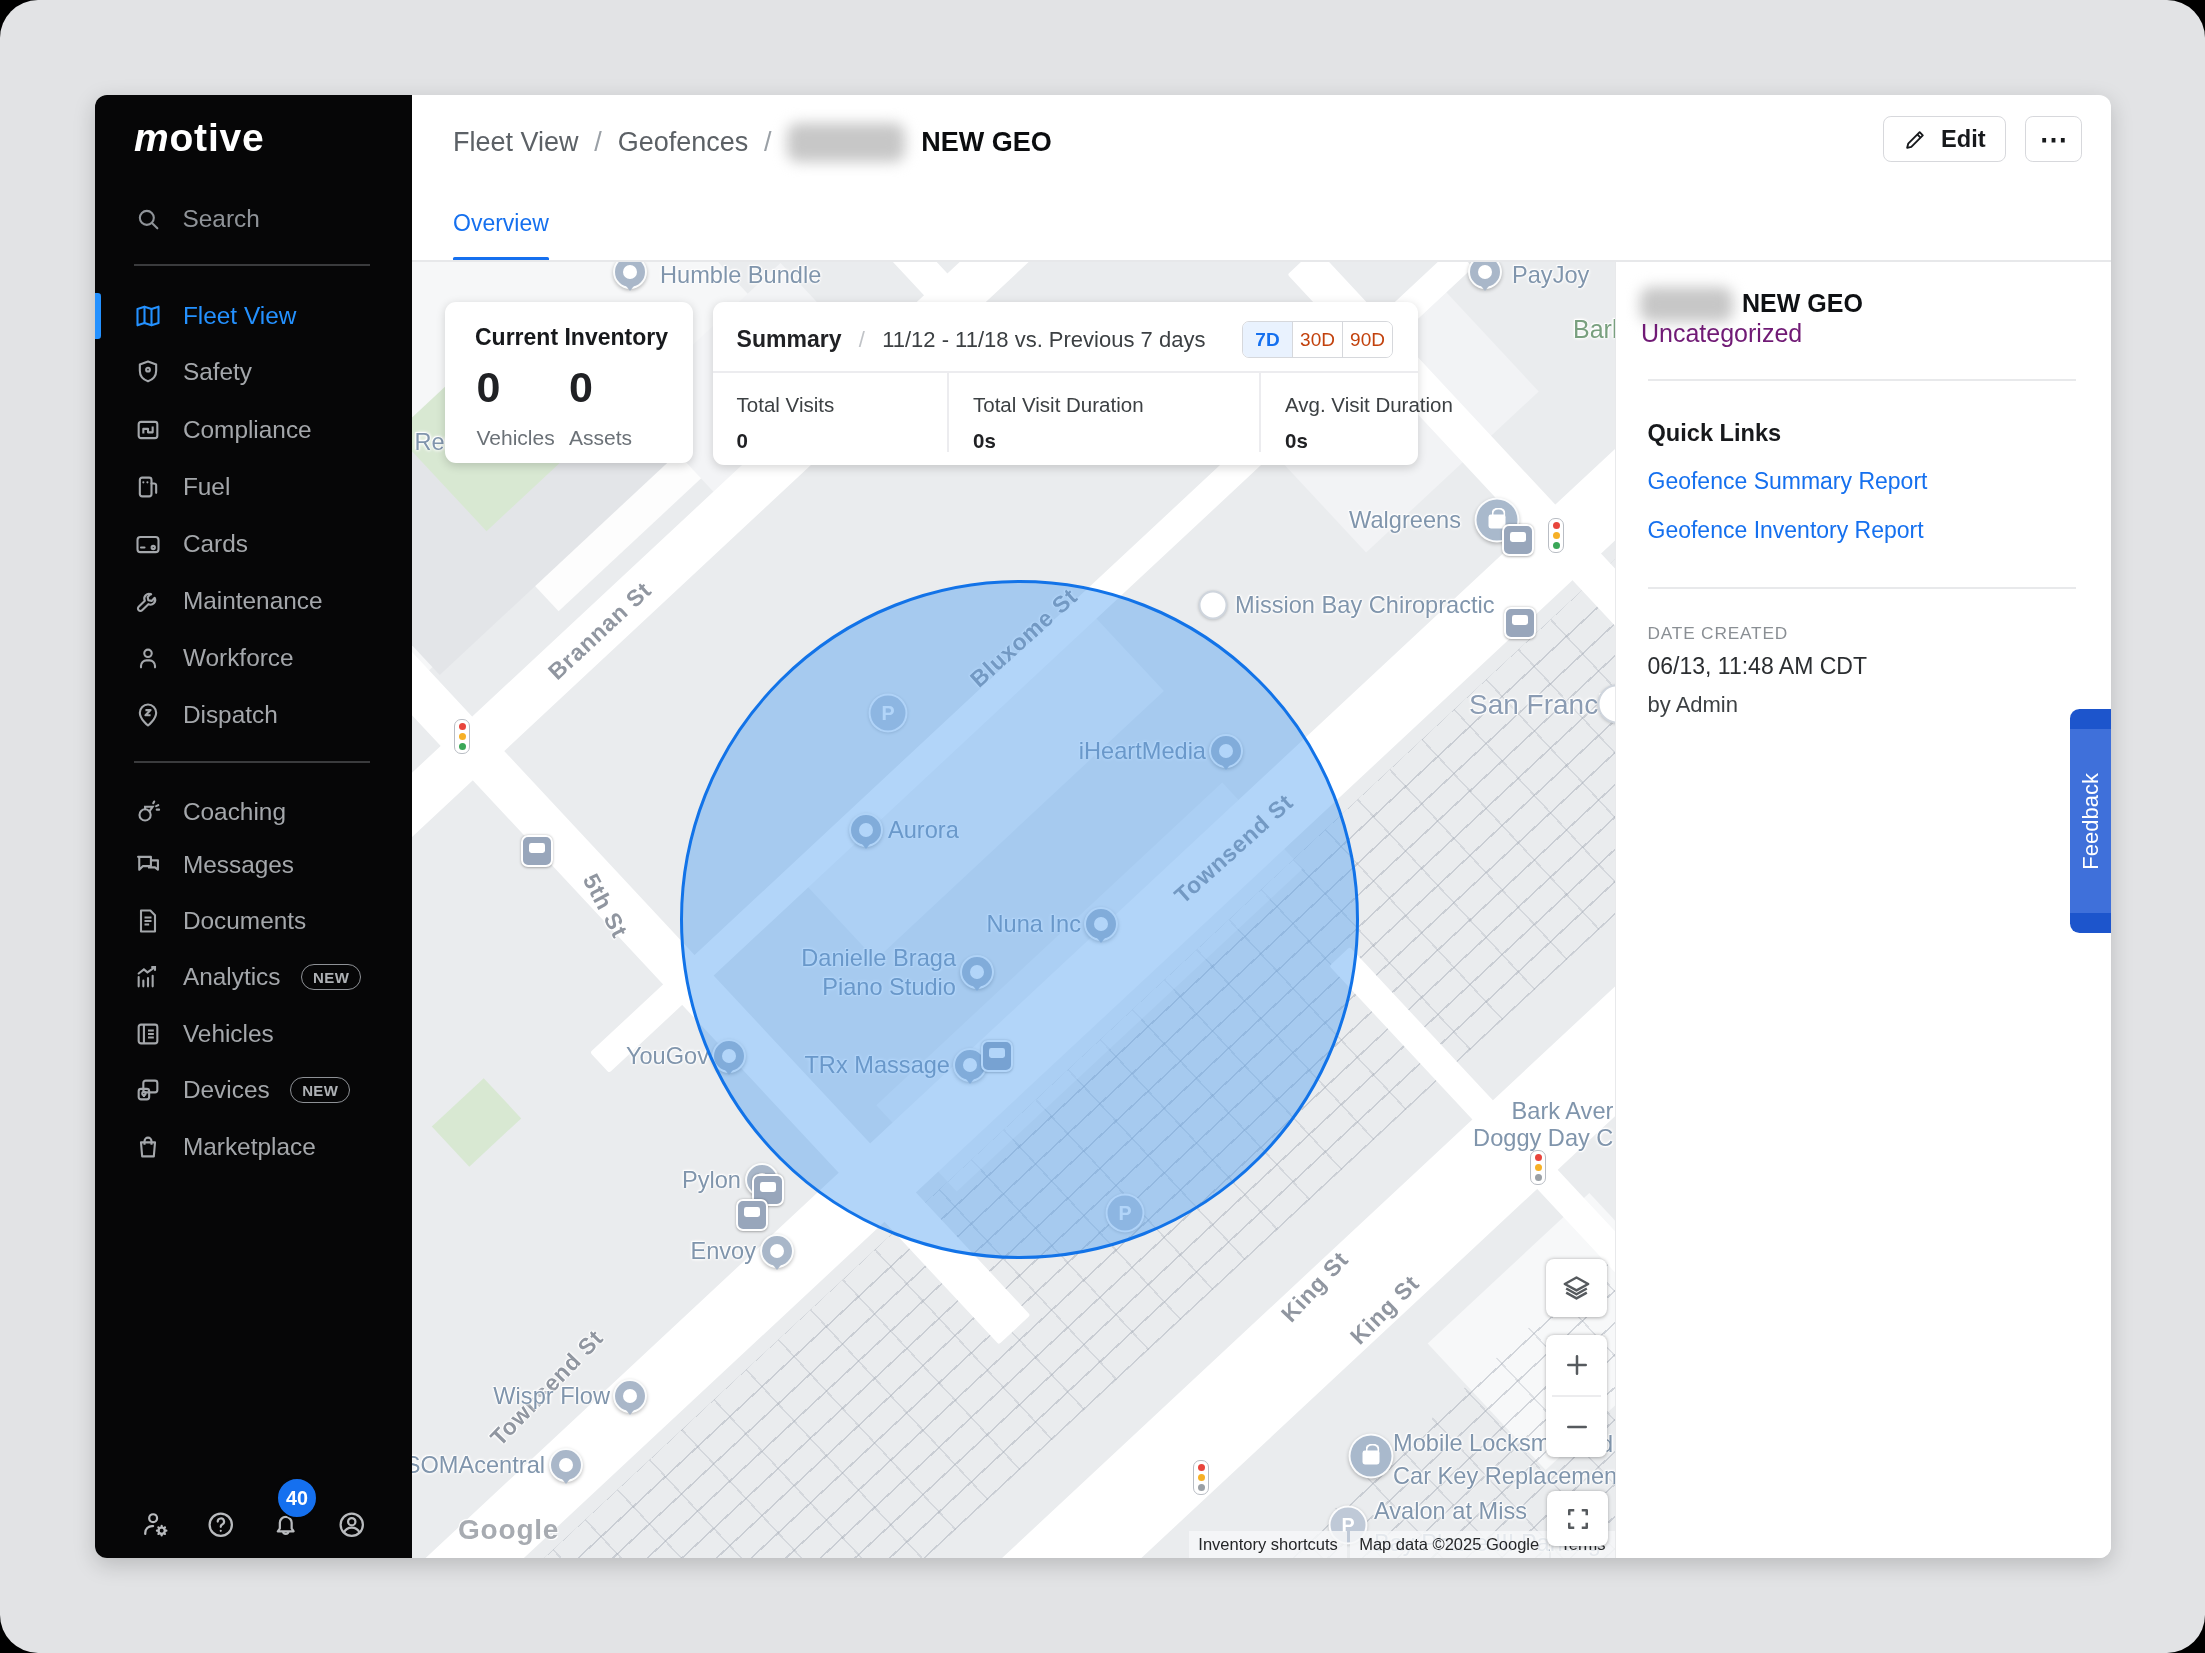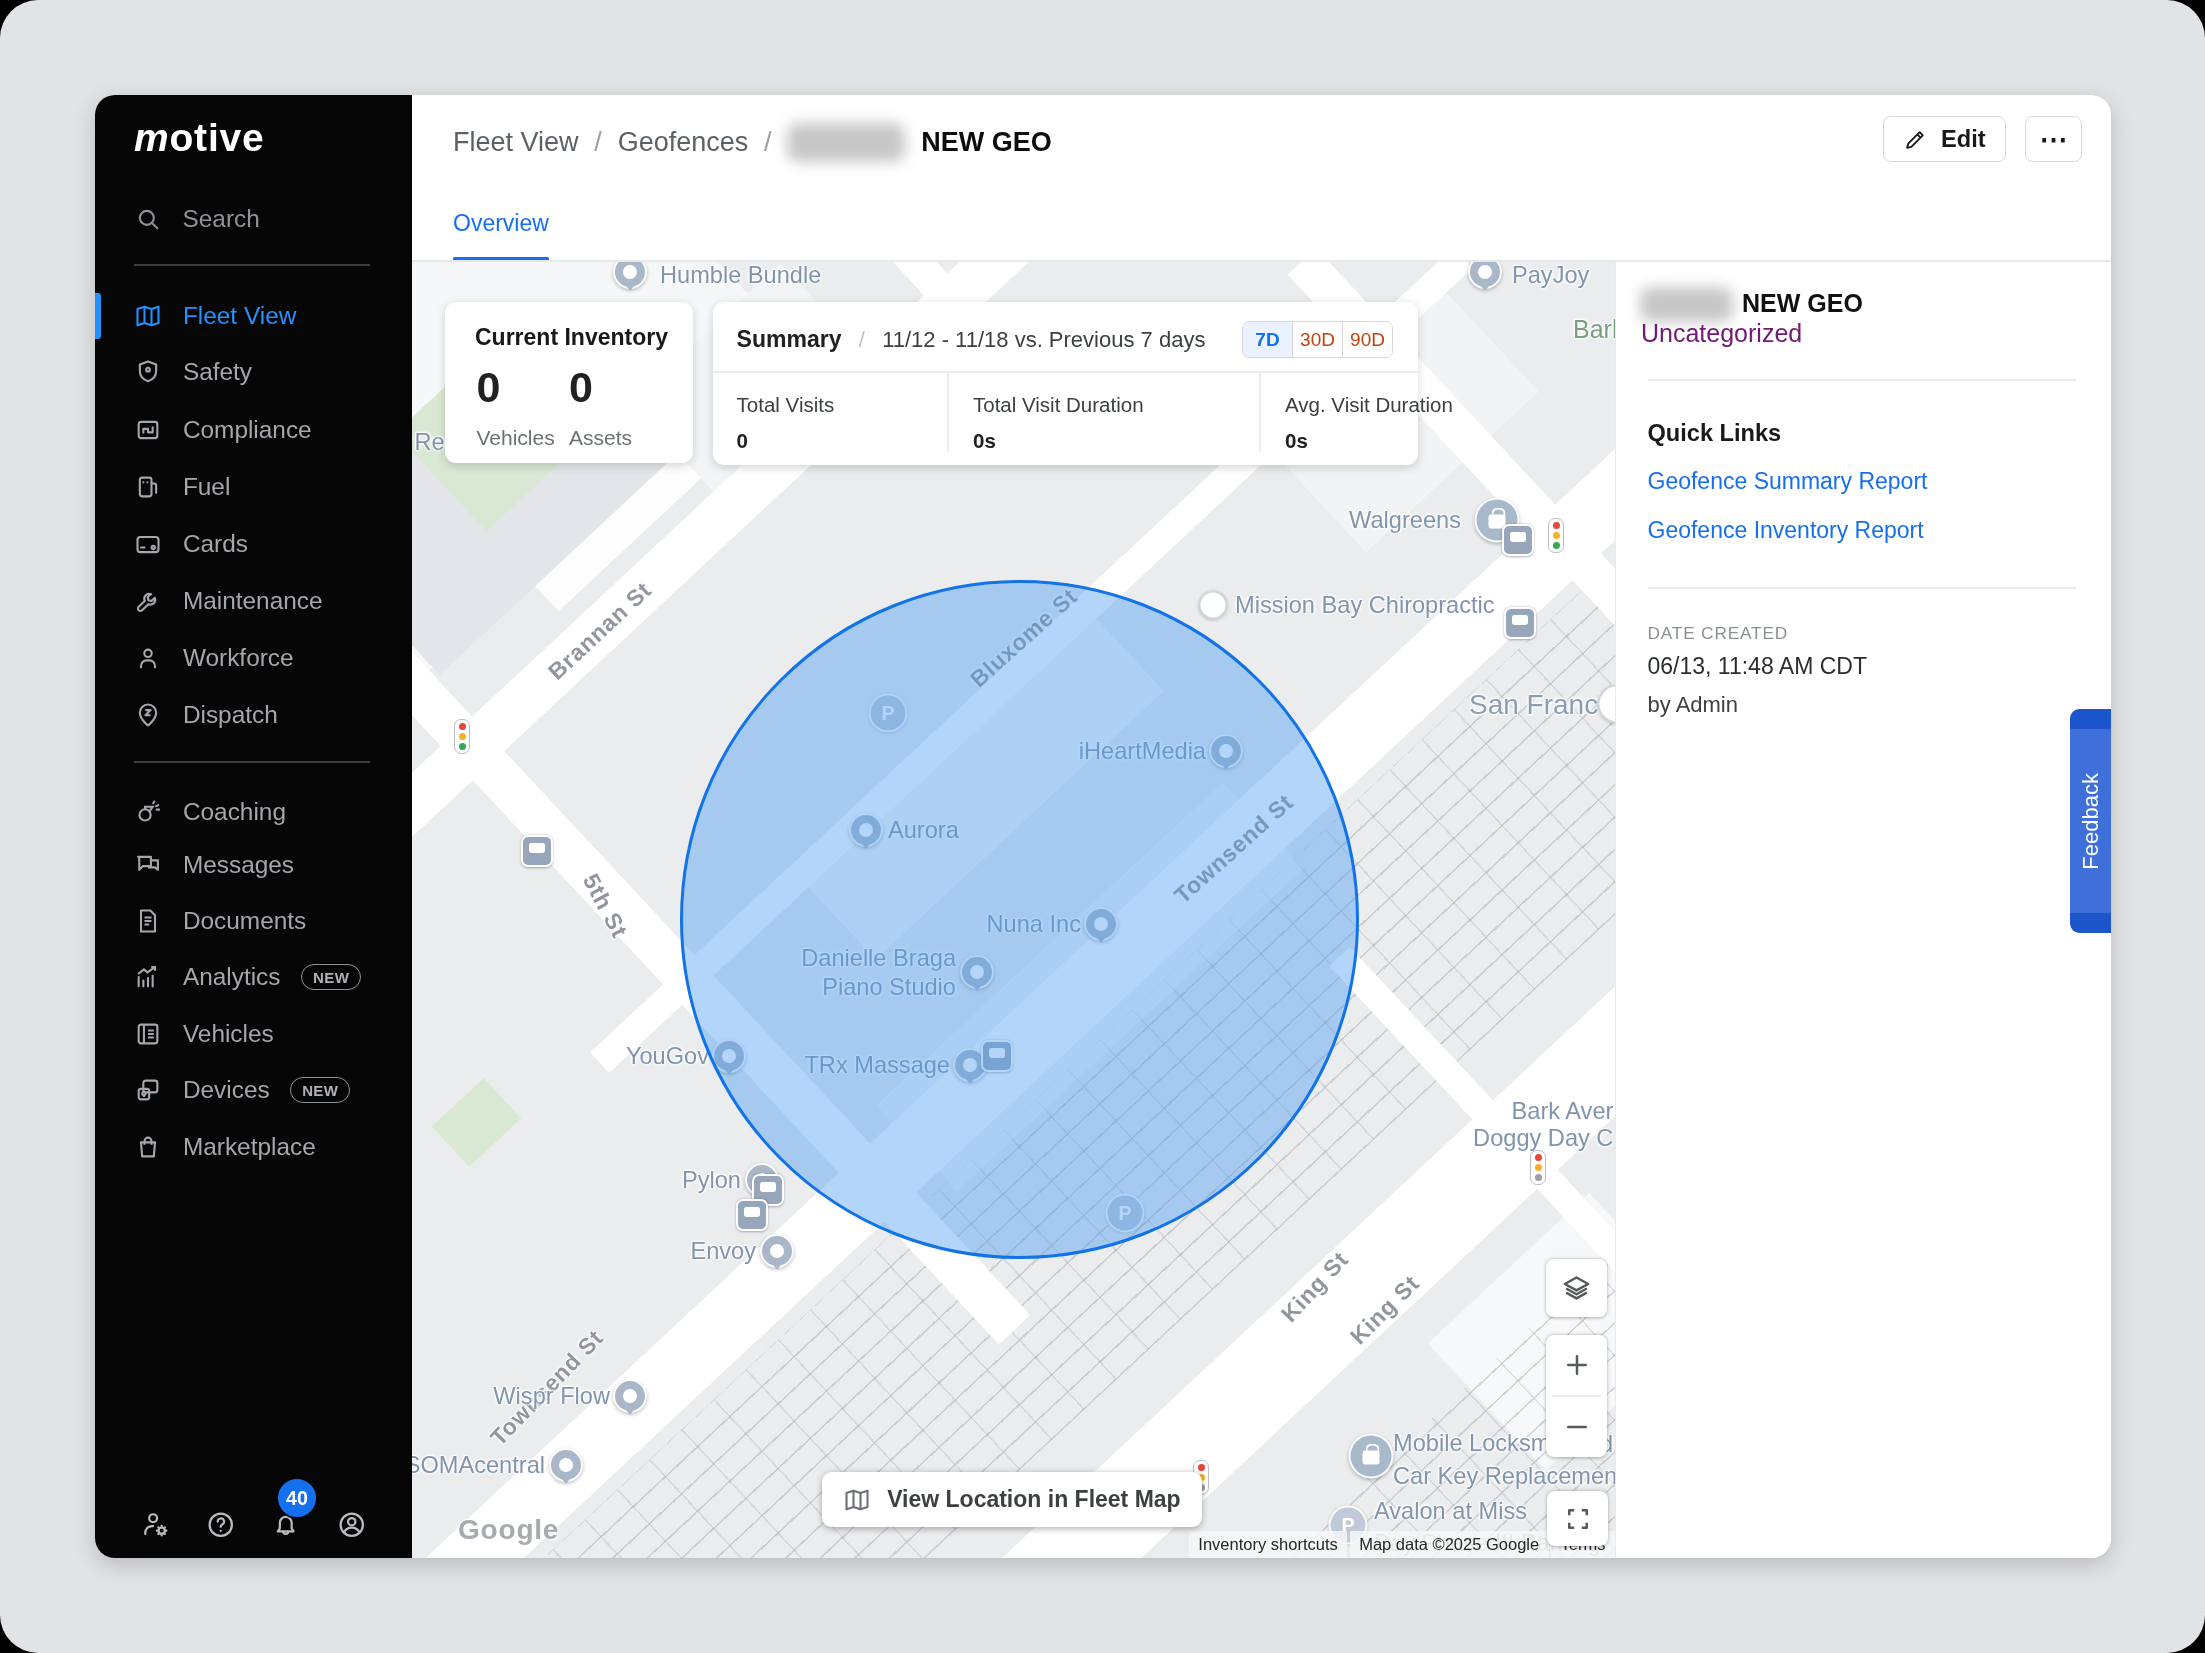--- a/index.html
+++ b/index.html
@@ -1,19 +1,19 @@
 <!DOCTYPE html>
 <html style="font-size:12.6px"><head>
 <meta charset="utf-8">
 <style>
   html,body{margin:0;padding:0;background:#000;width:2205px;height:1654px;font-family:"Liberation Sans",sans-serif;}
   .abs{position:absolute;}
   #frame{position:absolute;inset:0;background:#e2e3e5;border-radius:38px;overflow:hidden;}
   
-  #app{position:absolute;left:95px;top:95px;width:2016px;height:1463px;background:#fff;border-radius:20px;box-shadow:0 6.3px 22px rgba(0,0,0,.18);overflow:hidden;}
+  #app{position:absolute;left:95px;top:95px;width:2016px;height:1463px;background:#fff;border-radius:12px;box-shadow:0 6.3px 22px rgba(0,0,0,.18);overflow:hidden;}
   
   #sidebar{position:absolute;left:0;top:0;width:317px;height:100%;background:#060607;}
   .logo{position:absolute;left:39px;top:20.5px;color:#fff;font-size:39px;font-weight:bold;letter-spacing:0.8px;}
   .logo::first-letter{font-style:italic;}
   .search-row{position:absolute;left:39px;top:110px;display:flex;align-items:flex-end;gap:20.5px;color:#8f9398;font-size:24.4px;}
   .side-div{position:absolute;left:39px;width:236px;height:1.6px;background:#3a3b3d;}
   .nav-item{position:absolute;left:23.6px;width:272px;height:46px;display:flex;align-items:center;gap:20.5px;padding-left:15.8px;color:#a4a7ab;font-size:24.4px;cursor:pointer;}
   .nav-item svg{flex:0 0 auto;}
   .nav-item.active{color:#2491ff;}
   .active-bar{position:absolute;left:0;width:5.5px;height:46px;background:#2491ff;border-radius:0 3.2px 3.2px 0;}
@@ -473,29 +473,20 @@
           </div>
     </div>
     <div class="mapctl" style="left:1135px;top:1229px;width:61px;height:55px;">
       <span>
             <svg width="30" height="30" viewBox="0 0 24 24" fill="none" stroke="#565a5e" stroke-width="2" stroke-linejoin="round">
               <path d="M5 9V5h4M15 5h4v4M19 15v4h-4M9 19H5v-4"></path>
             </svg>
           </span>
     </div>
 
-    <div id="view-btn">
-      <span>
-            <svg width="28" height="28" viewBox="0 0 24 24" fill="none" stroke="#6b7177" stroke-width="1.8" stroke-linejoin="round">
-              <path d="M9 4 3 6v14l6-2 6 2 6-2V4l-6 2-6-2z"></path>
-              <path d="M9 4v14M15 6v14"></path>
-            </svg>
-          </span>
-      <span>View Location in Fleet Map</span>
-    </div>
 
     <div id="google-logo">Google</div>
     <div id="attrib">
       <span>Inventory shortcuts</span>
       <span>Map data ©2025 Google</span>
       <span>Terms</span>
     </div>
   </div>
 
   <div class="fcard" id="inv-card">

